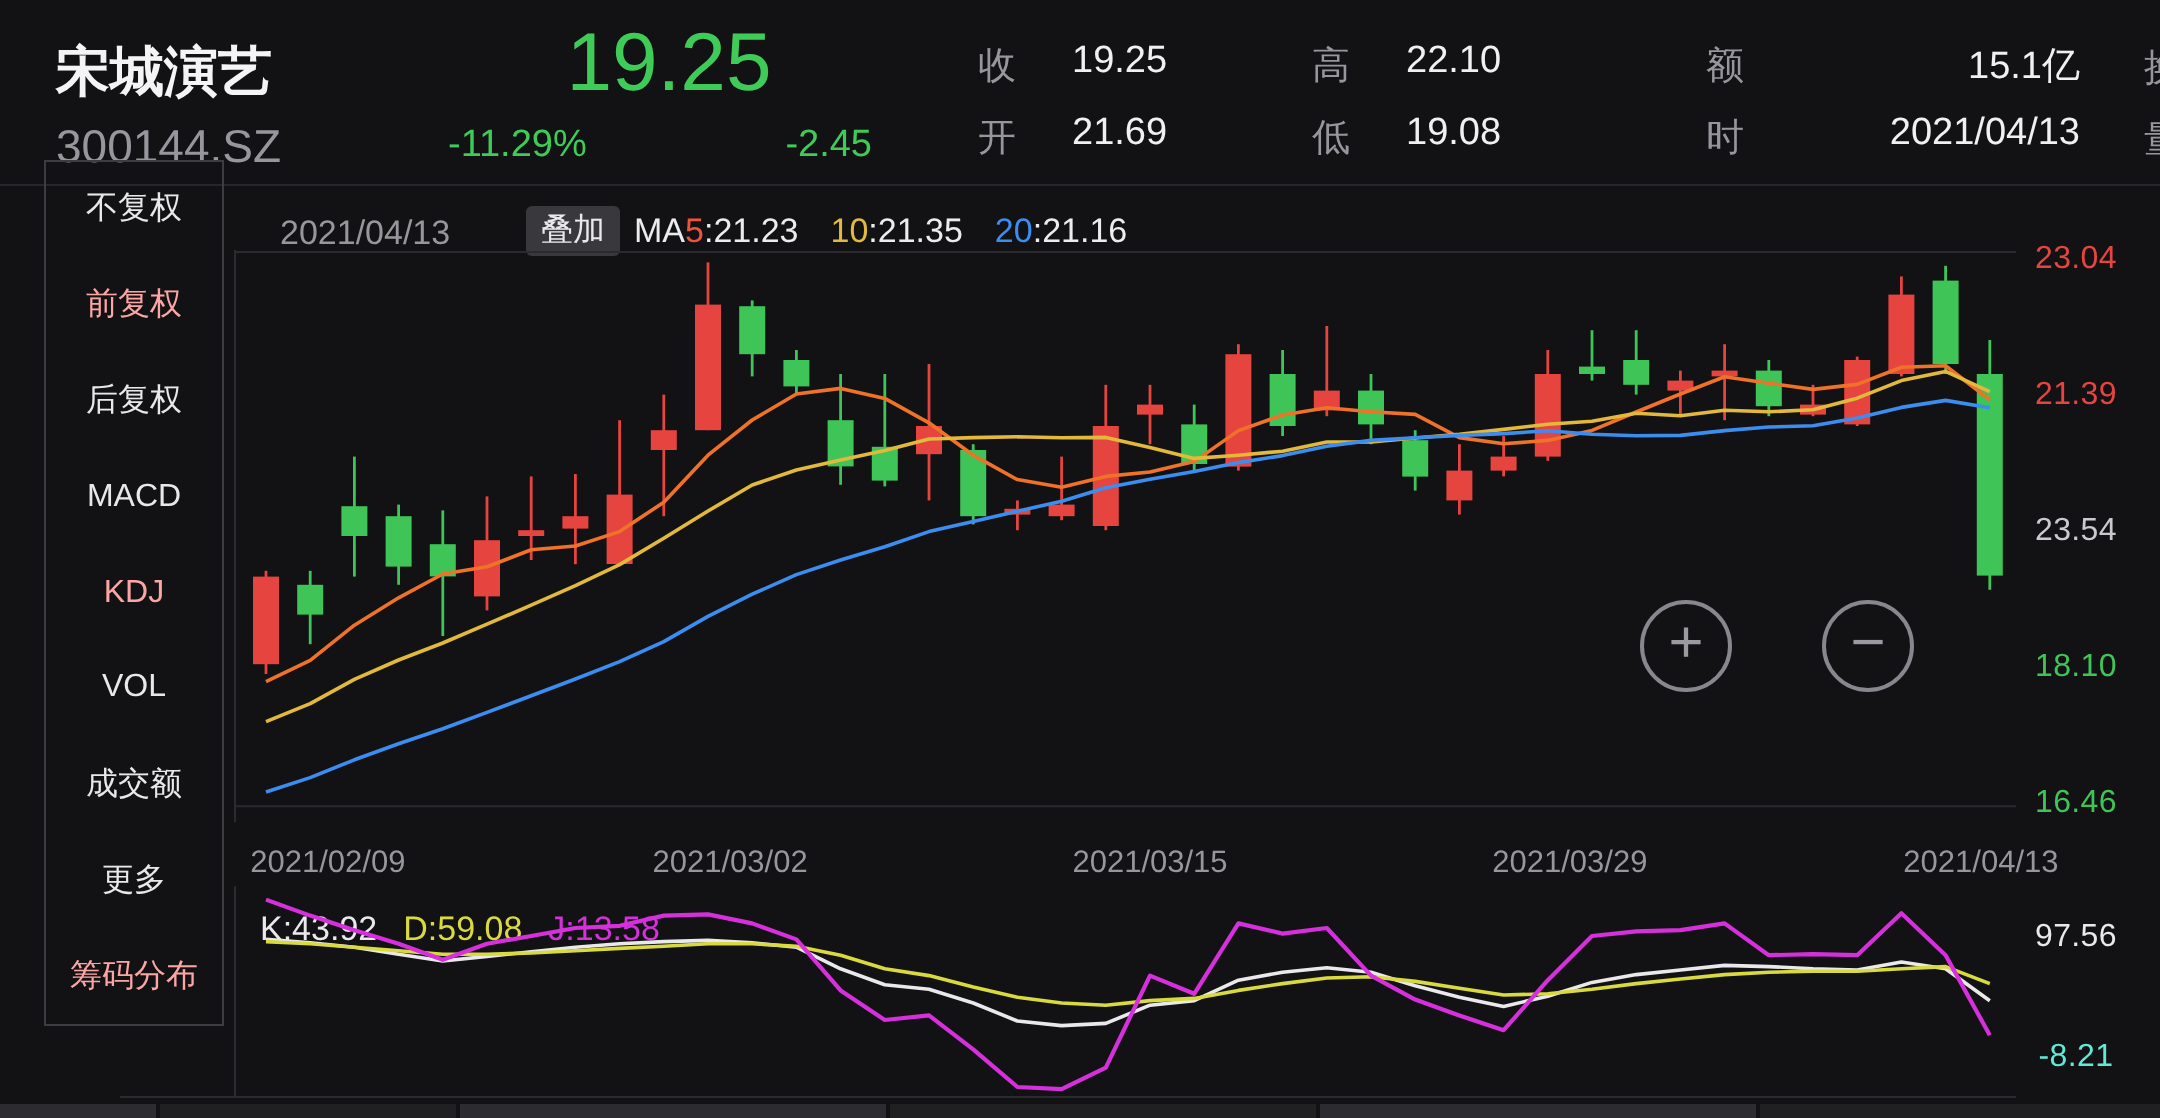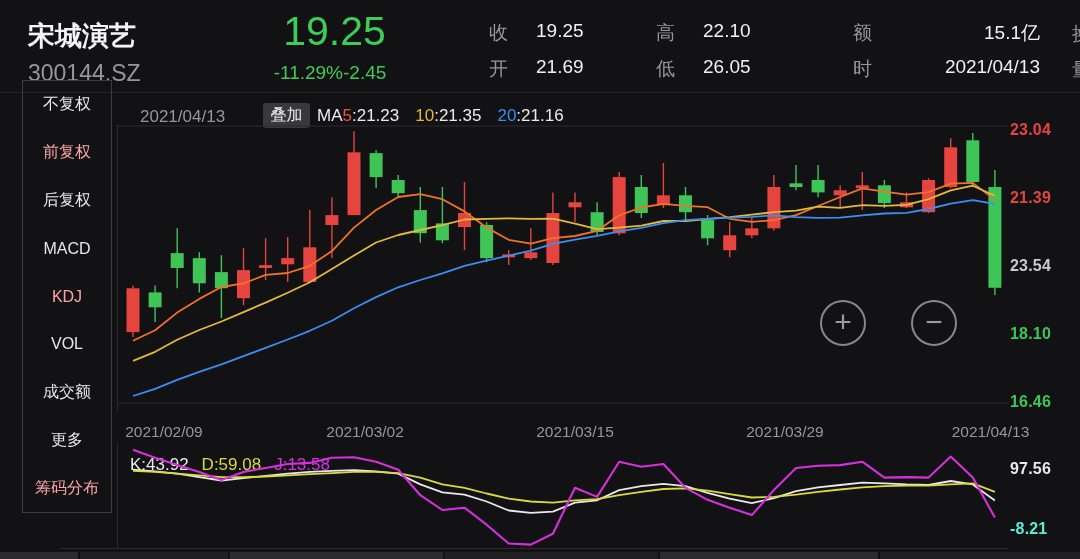--- a/index.html
+++ b/index.html
@@ -2,21 +2,21 @@
 <html><head>
 <meta charset="utf-8">
 <style>
   html,body{margin:0;padding:0;background:#000;}
   #app{position:relative;width:1080px;height:559px;background:#121214;overflow:hidden;
        font-family:"Liberation Sans","DejaVu Sans",sans-serif;color:#eef0f2;}
   
   .stock-name{position:absolute;left:28px;top:18px;font-size:27px;font-weight:600;color:#f4f4f6;}
   .stock-code{position:absolute;left:28px;top:60px;font-size:23px;color:#96969c;}
   .big-price{position:absolute;left:232px;top:8px;width:205px;text-align:center;font-size:41px;font-weight:500;color:#3ecb57;}
-  .change-row{position:absolute;left:224px;top:62px;width:212px;display:flex;justify-content:center;font-size:19px;color:#3ecb57;}
+  .change-row{position:absolute;left:224px;top:62px;width:212px;display:flex;justify-content:space-between;font-size:19px;color:#3ecb57;}
   .stat{position:absolute;display:flex;font-size:19px;}
   .stat .lab{color:#96969c;width:47px;flex:none;}
   .stat .val{color:#f0f0f2;font-weight:500;white-space:nowrap;}
   .stat.right{width:187px;}
   .stat.right .val{flex:1;text-align:right;}
   .edge-glyph{position:absolute;left:1072px;font-size:19px;color:#96969c;white-space:nowrap;}
   .header-divider{position:absolute;left:0;top:92px;width:1080px;height:1px;background:#27272b;}
   
   .sidebar{position:absolute;left:22px;top:80px;width:90px;height:433px;border:1px solid #3c3c41;
            display:flex;flex-direction:column;box-sizing:border-box;}
@@ -24,22 +24,22 @@
   .side-item.active{color:#fca5a5;justify-content:center;}
   
   .chart-date{position:absolute;left:140px;top:107px;font-size:17px;color:#96969c;}
   .overlay-btn{position:absolute;left:263px;top:103px;width:47px;height:25px;background:#39393d;color:#e9e9eb;
                font-size:16px;display:flex;align-items:center;justify-content:center;border-radius:3px;cursor:pointer;}
   .ma-legend{position:absolute;left:317px;top:106px;display:flex;gap:16px;font-size:17px;font-weight:500;color:#ececee;}
   .ma-item{display:flex;}
   
   #main-svg{position:absolute;left:117px;top:125px;}
   #kdj-svg{position:absolute;left:117px;top:443px;}
-  .price-axis-label,.kdj-axis-label{position:absolute;left:1010px;width:56px;text-align:left;
-        font-size:16px;font-weight:700;letter-spacing:.2px;}
+  .price-axis-label,.kdj-axis-label{position:absolute;left:1010px;width:56px;text-align:center;
+        font-size:16px;font-weight:400;letter-spacing:.2px;}
   .x-axis-label{position:absolute;top:423px;transform:translateX(-50%);font-size:15.5px;color:#96969c;font-weight:500;white-space:nowrap;}
   .kdj-legend{position:absolute;left:130px;top:455px;display:flex;gap:13px;font-size:17px;font-weight:500;}
   .zoom-btn{position:absolute;width:42px;height:42px;border:2.5px solid #87878d;border-radius:50%;color:#9a9aa0;
             display:flex;align-items:center;justify-content:center;font-size:30px;font-weight:300;cursor:pointer;line-height:1;}
   #zoom-in{left:820px;top:300px;}
   #zoom-out{left:911px;top:300px;}
   .zoom-btn span{margin-top:-3px;}
   .kdj-bottom-line{position:absolute;left:60px;top:548px;width:948px;height:1px;background:#2b2b2f;}
   .bottom-strip{position:absolute;left:0;top:552px;width:1080px;height:7px;display:flex;gap:2px;}
   .bottom-strip div{height:7px;}
@@ -64,21 +64,21 @@
   <div class="stat" style="left:489px;top:56px">
     <span class="lab">开</span>
     <span class="val">21.69</span>
   </div>
   <div class="stat" style="left:656px;top:20px">
     <span class="lab">高</span>
     <span class="val">22.10</span>
   </div>
   <div class="stat" style="left:656px;top:56px">
     <span class="lab">低</span>
-    <span class="val">26.05</span>
+    <span class="val">19.08</span>
   </div>
   <div class="stat right" style="left:853px;top:20px">
     <span class="lab">额</span>
     <span class="val">15.1亿</span>
   </div>
   <div class="stat right" style="left:853px;top:56px">
     <span class="lab">时</span>
     <span class="val">2021/04/13</span>
   </div>
 

